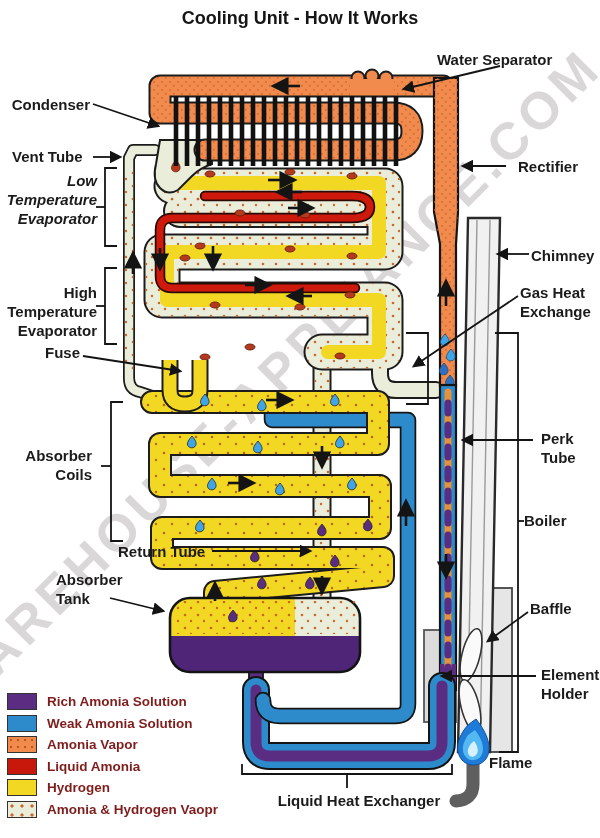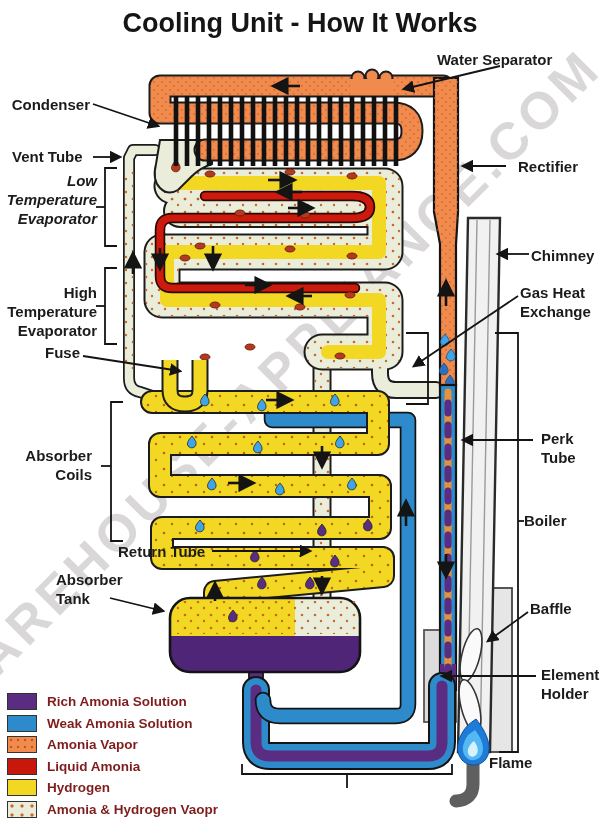--- a/index.html
+++ b/index.html
@@ -1,20 +1,20 @@
 <!DOCTYPE html>
 <html><head>
 <meta charset="utf-8">
 <style>
   html,body{margin:0;padding:0;background:#fff;}
   .stage{position:relative;width:600px;height:838px;background:#fff;overflow:hidden;
          font-family:"Liberation Sans",sans-serif;}
   .stage svg{position:absolute;left:0;top:0;}
   .title{position:absolute;left:0;top:8px;width:600px;text-align:center;
-         font-size:27px;font-weight:bold;color:#151515;letter-spacing:0px;}
+         font-size:18px;font-weight:bold;color:#151515;letter-spacing:0px;}
   .watermark{position:absolute;left:270px;top:380px;transform:translate(-50%,-50%) rotate(-45deg);
          white-space:nowrap;font-size:52px;font-weight:bold;color:#c2c0bf;opacity:.62;
          letter-spacing:5px;z-index:0;}
   .lbl{position:absolute;font-size:15px;font-weight:bold;color:#1b1b1b;line-height:19px;z-index:3;}
   #lbl-water-separator{left:437px;top:50px;}
   #lbl-condenser{left:10px;top:95px;width:80px;text-align:right;}
   #lbl-vent-tube{left:12px;top:147px;}
   #lbl-low-temp{left:0;top:171px;width:97px;text-align:right;font-style:italic;}
   #lbl-high-temp{left:0;top:283px;width:97px;text-align:right;}
   #lbl-fuse{left:24px;top:343px;width:56px;text-align:right;}
@@ -308,20 +308,21 @@
   <div class="lbl" id="lbl-return-tube">Return Tube</div>
   <div class="lbl" id="lbl-absorber-tank">Absorber Tank</div>
   <div class="lbl" id="lbl-rectifier">Rectifier</div>
   <div class="lbl" id="lbl-chimney">Chimney</div>
   <div class="lbl" id="lbl-gas-heat">Gas Heat Exchange</div>
   <div class="lbl" id="lbl-perk-tube">Perk Tube</div>
   <div class="lbl" id="lbl-boiler">Boiler</div>
   <div class="lbl" id="lbl-baffle">Baffle</div>
   <div class="lbl" id="lbl-element-holder">Element Holder</div>
   <div class="lbl" id="lbl-flame">Flame</div>
+  <div class="lbl" id="lbl-lhe">Liquid Heat Exchanger</div>
 
   <div class="legend">
     <div class="legend-row">
       <span class="swatch"></span>
       <span class="legend-label">Rich Amonia Solution</span>
     </div>
     <div class="legend-row">
       <span class="swatch"></span>
       <span class="legend-label">Weak Amonia Solution</span>
     </div>

